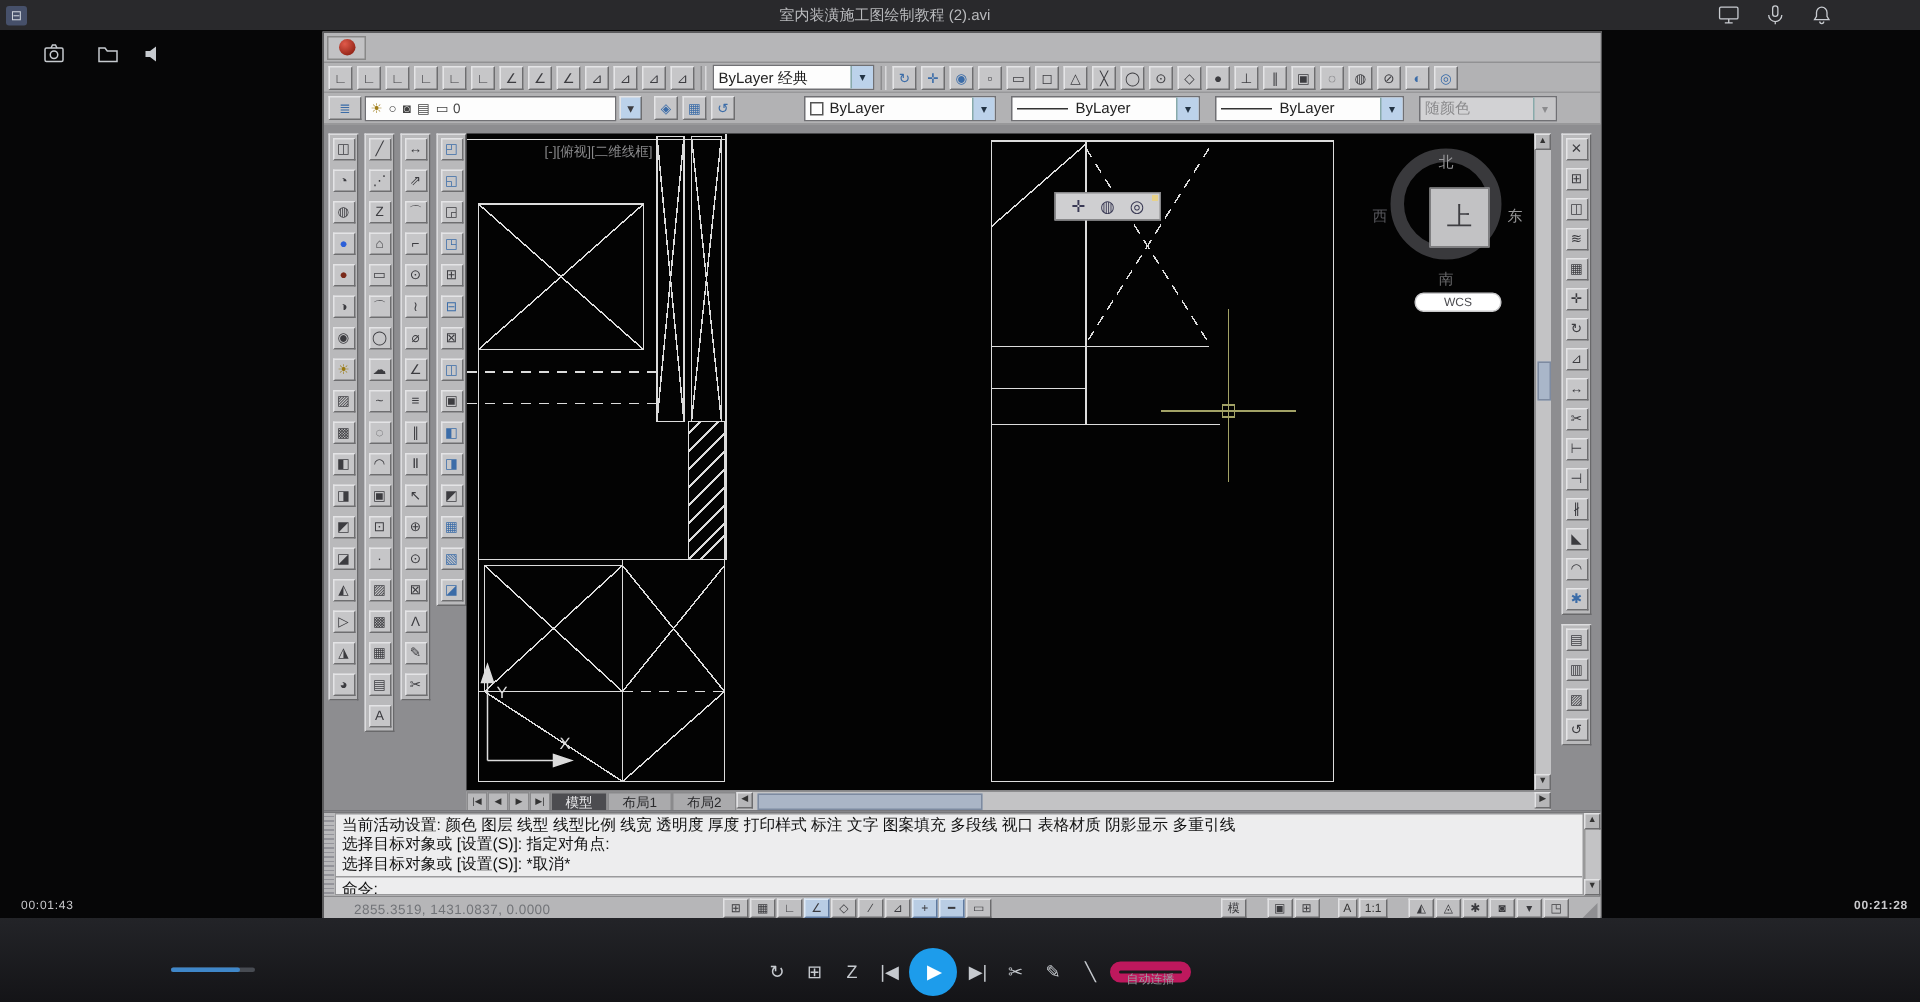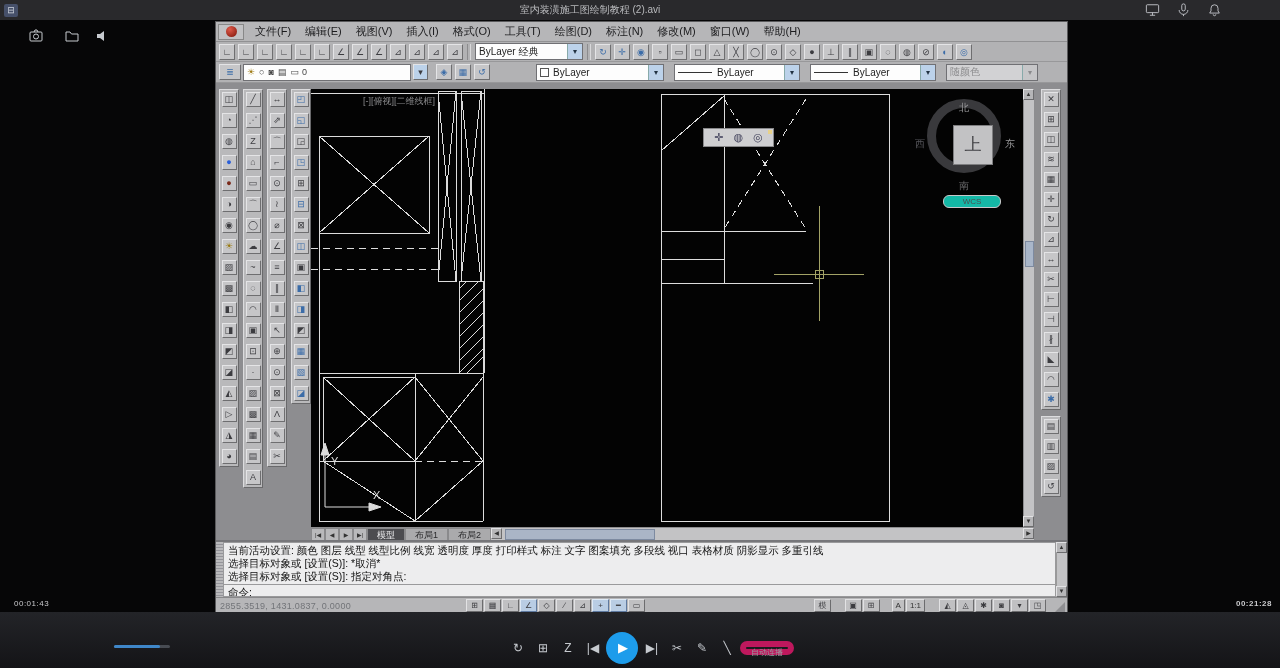--- a/index.html
+++ b/index.html
@@ -66,21 +66,21 @@
   .navbar i{position:absolute;right:1px;top:1px;width:4px;height:4px;background:#e8d28a;}
   .vcube{position:absolute;left:598px;top:2px;width:110px;height:120px;}
   .vc-ring{position:absolute;left:18px;top:8px;width:74px;height:74px;border:9px solid #39393c;border-radius:50%;}
   .vc-face{position:absolute;left:44px;top:34px;width:40px;height:40px;background:#c2c2c4;border:1px solid #7e7e80;
     color:#3e3e42;font-size:17px;line-height:38px;text-align:center;}
   .vc-lbl{position:absolute;color:#98989a;font-size:10px;}
   .vc-n{left:0;right:0;top:10px;text-align:center;}
   .vc-e{left:96px;top:46px;}
   .vc-s{left:0;right:0;top:88px;text-align:center;color:#6a6a6c;}
   .vc-w{left:6px;top:46px;color:#55555a;}
-  .vc-wcs{position:absolute;left:34px;top:104px;width:58px;height:13px;background:#14b8a6;border:1px solid #c8c8ca;
+  .vc-wcs{position:absolute;left:34px;top:104px;width:58px;height:13px;background:#ffffff;border:1px solid #c8c8ca;
     border-radius:6px;color:#4c4c50;font-size:8px;line-height:11px;text-align:center;}
   
   .vscroll{position:absolute;left:807px;top:6px;width:11px;height:438px;background:#c3c3c5;border-left:1px solid #8e8e90;}
   .sbtn{position:absolute;width:11px;height:11px;background:#b6b6b8;border:1px solid;border-color:#e2e2e4 #6c6c6e #6c6c6e #e2e2e4;
     font-size:6px;line-height:9px;text-align:center;color:#333;}
   .vthumb{position:absolute;left:1px;top:152px;width:9px;height:26px;background:#a9b6c9;border:1px solid #7d8aa0;}
   .tabrow{position:absolute;left:95px;top:444px;width:723px;height:14px;background:#b2b2b4;display:flex;align-items:stretch;border-top:1px solid #8e8e90;}
   .tnav{width:14px;font-size:6px;line-height:13px;text-align:center;color:#333;background:#b9b9bb;border:1px solid #8a8a8c;}
   .tab{padding:0 9px;font-size:9px;line-height:13px;color:#2a2a2c;background:#aaaaac;border:1px solid #8a8a8c;border-bottom:none;}
   .tab.active{background:#4c4c50;color:#e8e8ea;}
@@ -91,21 +91,21 @@
   
   
   .cmd{height:56px;background:#d6d6d8;border-top:1px solid #77777a;display:flex;}
   .cmd-grip{width:7px;background:repeating-linear-gradient(#b9b9bb 0 2px,#94949a 2px 3px);}
   .cmd-body{flex:1;background:#ededee;border:1px solid #99999b;display:flex;flex-direction:column;overflow:hidden;}
   .cmd-hist{flex:1;padding:1px 4px;font-size:10.5px;color:#111;line-height:13px;white-space:nowrap;}
   .cmd-prompt{border-top:1px solid #9a9a9c;padding:1px 4px;font-size:10.5px;color:#111;display:flex;align-items:center;}
   .caret{width:7px;height:2px;background:#222;margin-left:3px;align-self:flex-end;margin-bottom:2px;}
   .cmd-sb{width:11px;background:#c3c3c5;position:relative;border-left:1px solid #999;}
   .status{height:16px;background:#b6b6b8;border-top:1px solid #88888a;display:flex;align-items:center;font-size:8px;}
-  .coords{margin-left:4px;width:150px;color:#5b5e63;opacity:.75;font-size:9px;letter-spacing:.3px;}
+  .coords{margin-left:20px;width:150px;color:#5b5e63;opacity:.75;font-size:9px;letter-spacing:.3px;}
   .stgl{display:flex;gap:1px;margin-left:96px;}
   .stgl span,.sbtns span{width:17px;height:13px;background:#c0c0c2;border:1px solid;border-color:#e2e2e4 #6c6c6e #6c6c6e #e2e2e4;
     font-size:8px;line-height:11px;text-align:center;color:#3b3b3f;}
   .stgl span.active,.sbtns span.active{background:#b9cde4;border-color:#dfeaf6 #5f7aa0 #5f7aa0 #dfeaf6;}
   .sbtns{display:flex;gap:1px;align-items:center;margin-left:14px;}
   .model-btn{height:13px;padding:0 4px;background:#c0c0c2;border:1px solid;border-color:#e2e2e4 #6c6c6e #6c6c6e #e2e2e4;
     font-size:8px;line-height:11px;color:#333;}
   .anng{display:flex;gap:1px;margin-left:12px;align-items:center;}
   .anng span{height:13px;padding:0 3px;background:#c0c0c2;border:1px solid;border-color:#e2e2e4 #6c6c6e #6c6c6e #e2e2e4;
     font-size:8px;line-height:11px;color:#333;}
@@ -140,34 +140,20 @@
       </span>
     </div>
   </div>
 
   <div class="cad">
 
     <div class="menubar">
       <div class="appbtn">
           <i></i>
         </div>
-      <div style="display:flex">
-
-      <span class="menu">文件(F)</span>
-          <span class="menu">编辑(E)</span>
-          <span class="menu">视图(V)</span>
-          <span class="menu">插入(I)</span>
-          <span class="menu">格式(O)</span>
-          <span class="menu">工具(T)</span>
-          <span class="menu">绘图(D)</span>
-          <span class="menu">标注(N)</span>
-          <span class="menu">修改(M)</span>
-          <span class="menu">窗口(W)</span>
-          <span class="menu">帮助(H)</span>
-        </div>
     </div>
 
     <div class="tb tb1">
       <div style="display:flex;gap:3px">
 
       <span class="ti">∟</span>
           <span class="ti">∟</span>
           <span class="ti">∟</span>
           <span class="ti">∟</span>
           <span class="ti">∟</span>
@@ -464,22 +450,22 @@
           </div>
       </div>
     </div>
 
     <div class="cmd">
       <div class="cmd-grip"></div>
       <div class="cmd-body">
         <div class="cmd-hist">
 
         <div>当前活动设置: 颜色 图层 线型 线型比例 线宽 透明度 厚度 打印样式 标注 文字 图案填充 多段线 视口 表格材质 阴影显示 多重引线</div>
+            <div>选择目标对象或 [设置(S)]: 指定对角点:</div>
             <div>选择目标对象或 [设置(S)]: *取消*</div>
-            <div>选择目标对象或 [设置(S)]: 指定对角点:</div>
           </div>
         <div class="cmd-prompt">
           <span>命令:</span>
           <span class="caret"></span>
         </div>
       </div>
       <div class="cmd-sb">
         <span class="sbtn" style="left:-1px;top:0">▲</span>
         <span class="sbtn" style="left:-1px;bottom:0">▼</span>
       </div>

